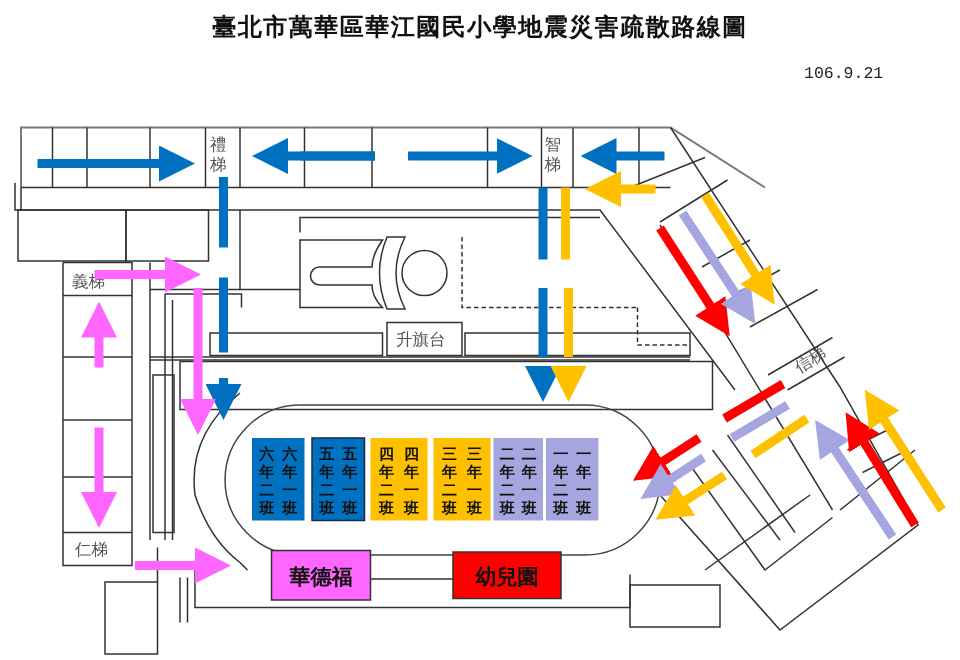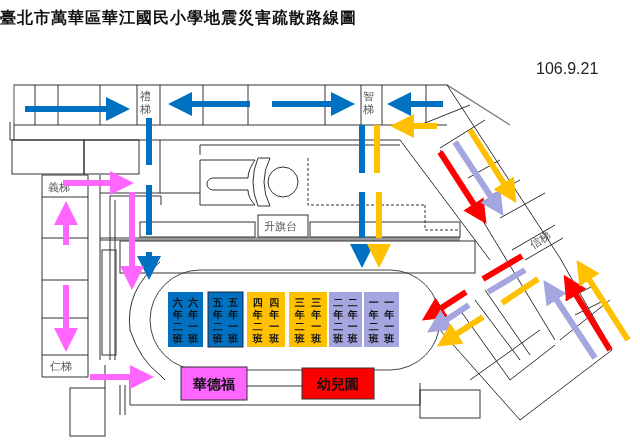--- a/index.html
+++ b/index.html
@@ -1,18 +1,18 @@
 <!DOCTYPE html>
 <html><head>
 <meta charset="utf-8">
 <style>
   html, body { margin: 0; padding: 0; background: #ffffff; }
   body { width: 640px; height: 440px; position: relative; overflow: hidden; font-family: "DejaVu Sans", sans-serif; }
-  .title { position: absolute; left: 0; top: 8px; width: 640px; text-align: left; font-family: "DejaVu Serif", serif; font-size: 16px; font-weight: bold; color: #111; letter-spacing: 1px; }
-  .date { position: absolute; left: 536px; top: 60px; font-family: Liberation Sans, sans-serif; font-size: 16px; color: #222; }
+  .title { position: absolute; left: 0; top: 8px; width: 640px; text-align: center; font-family: "DejaVu Serif", serif; font-size: 16px; font-weight: bold; color: #111; letter-spacing: 1px; }
+  .date { position: absolute; left: 536px; top: 44px; font-family: Liberation Mono, monospace; font-size: 11px; color: #222; }
   svg.map { position: absolute; left: 0; top: 0; }
   .wall { fill: none; stroke: #333; stroke-width: 1; }
   .wallg { fill: none; stroke: #777; stroke-width: 1.3; }
   .lbl { font-family: "DejaVu Sans", sans-serif; font-size: 11px; fill: #555; }
   .cls { font-family: "DejaVu Sans", sans-serif; font-size: 10px; font-weight: bold; fill: #111; }
   .bld { font-family: "DejaVu Sans", sans-serif; font-size: 14px; font-weight: bold; fill: #111; }
 </style>
 </head>
 <body>
 

